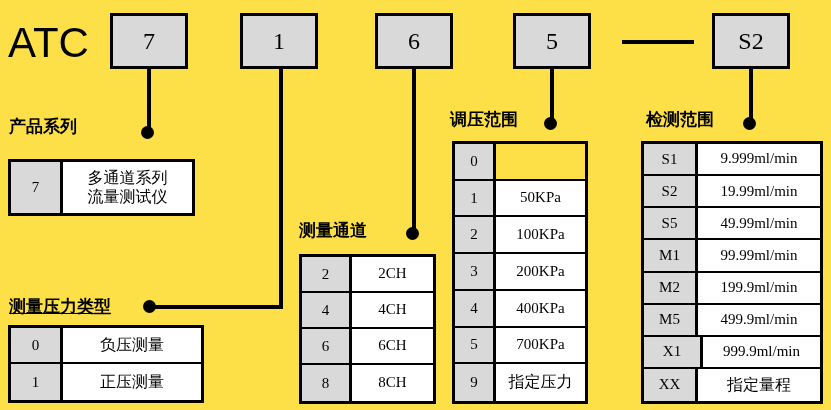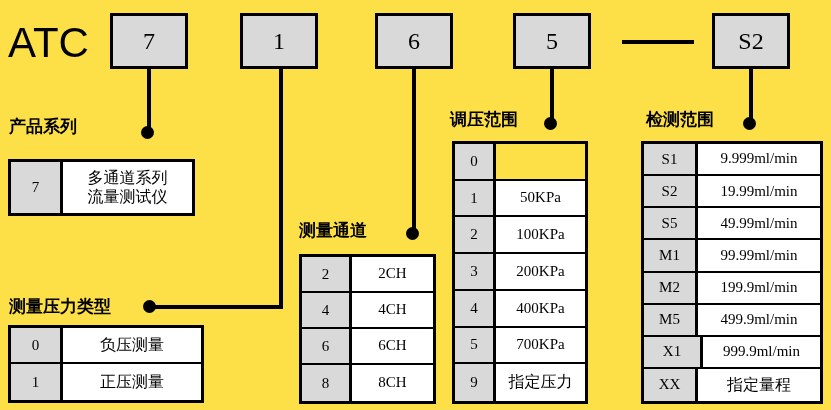--- a/index.html
+++ b/index.html
@@ -154,21 +154,21 @@
   <div class="heading" style="left:9px; top:118px;text-align:right;">产品系列</div>
 
   <div class="tbl" style="left:8px; top:159px; width:187px; height:57px;">
     <div class="row" style="height:100%;">
       <div class="key" style="width:52px;">7</div>
       <div class="val cjk">多通道系列
 流量测试仪</div>
     </div>
   </div>
 
-  <div class="heading" style="left:9px; top:298px;">测量压力类型</div>
+  <div class="heading" style="left:9px; top:298px;text-decoration:underline;">测量压力类型</div>
 
   <div class="tbl" style="left:8px; top:325px; width:196px; height:78px;">
     <div class="row" style="height:50%;">
       <div class="key" style="width:52px;">0</div>
       <div class="val cjk">负压测量</div>
     </div>
     <div class="row" style="height:50%;">
       <div class="key" style="width:52px;">1</div>
       <div class="val cjk">正压测量</div>
     </div>

